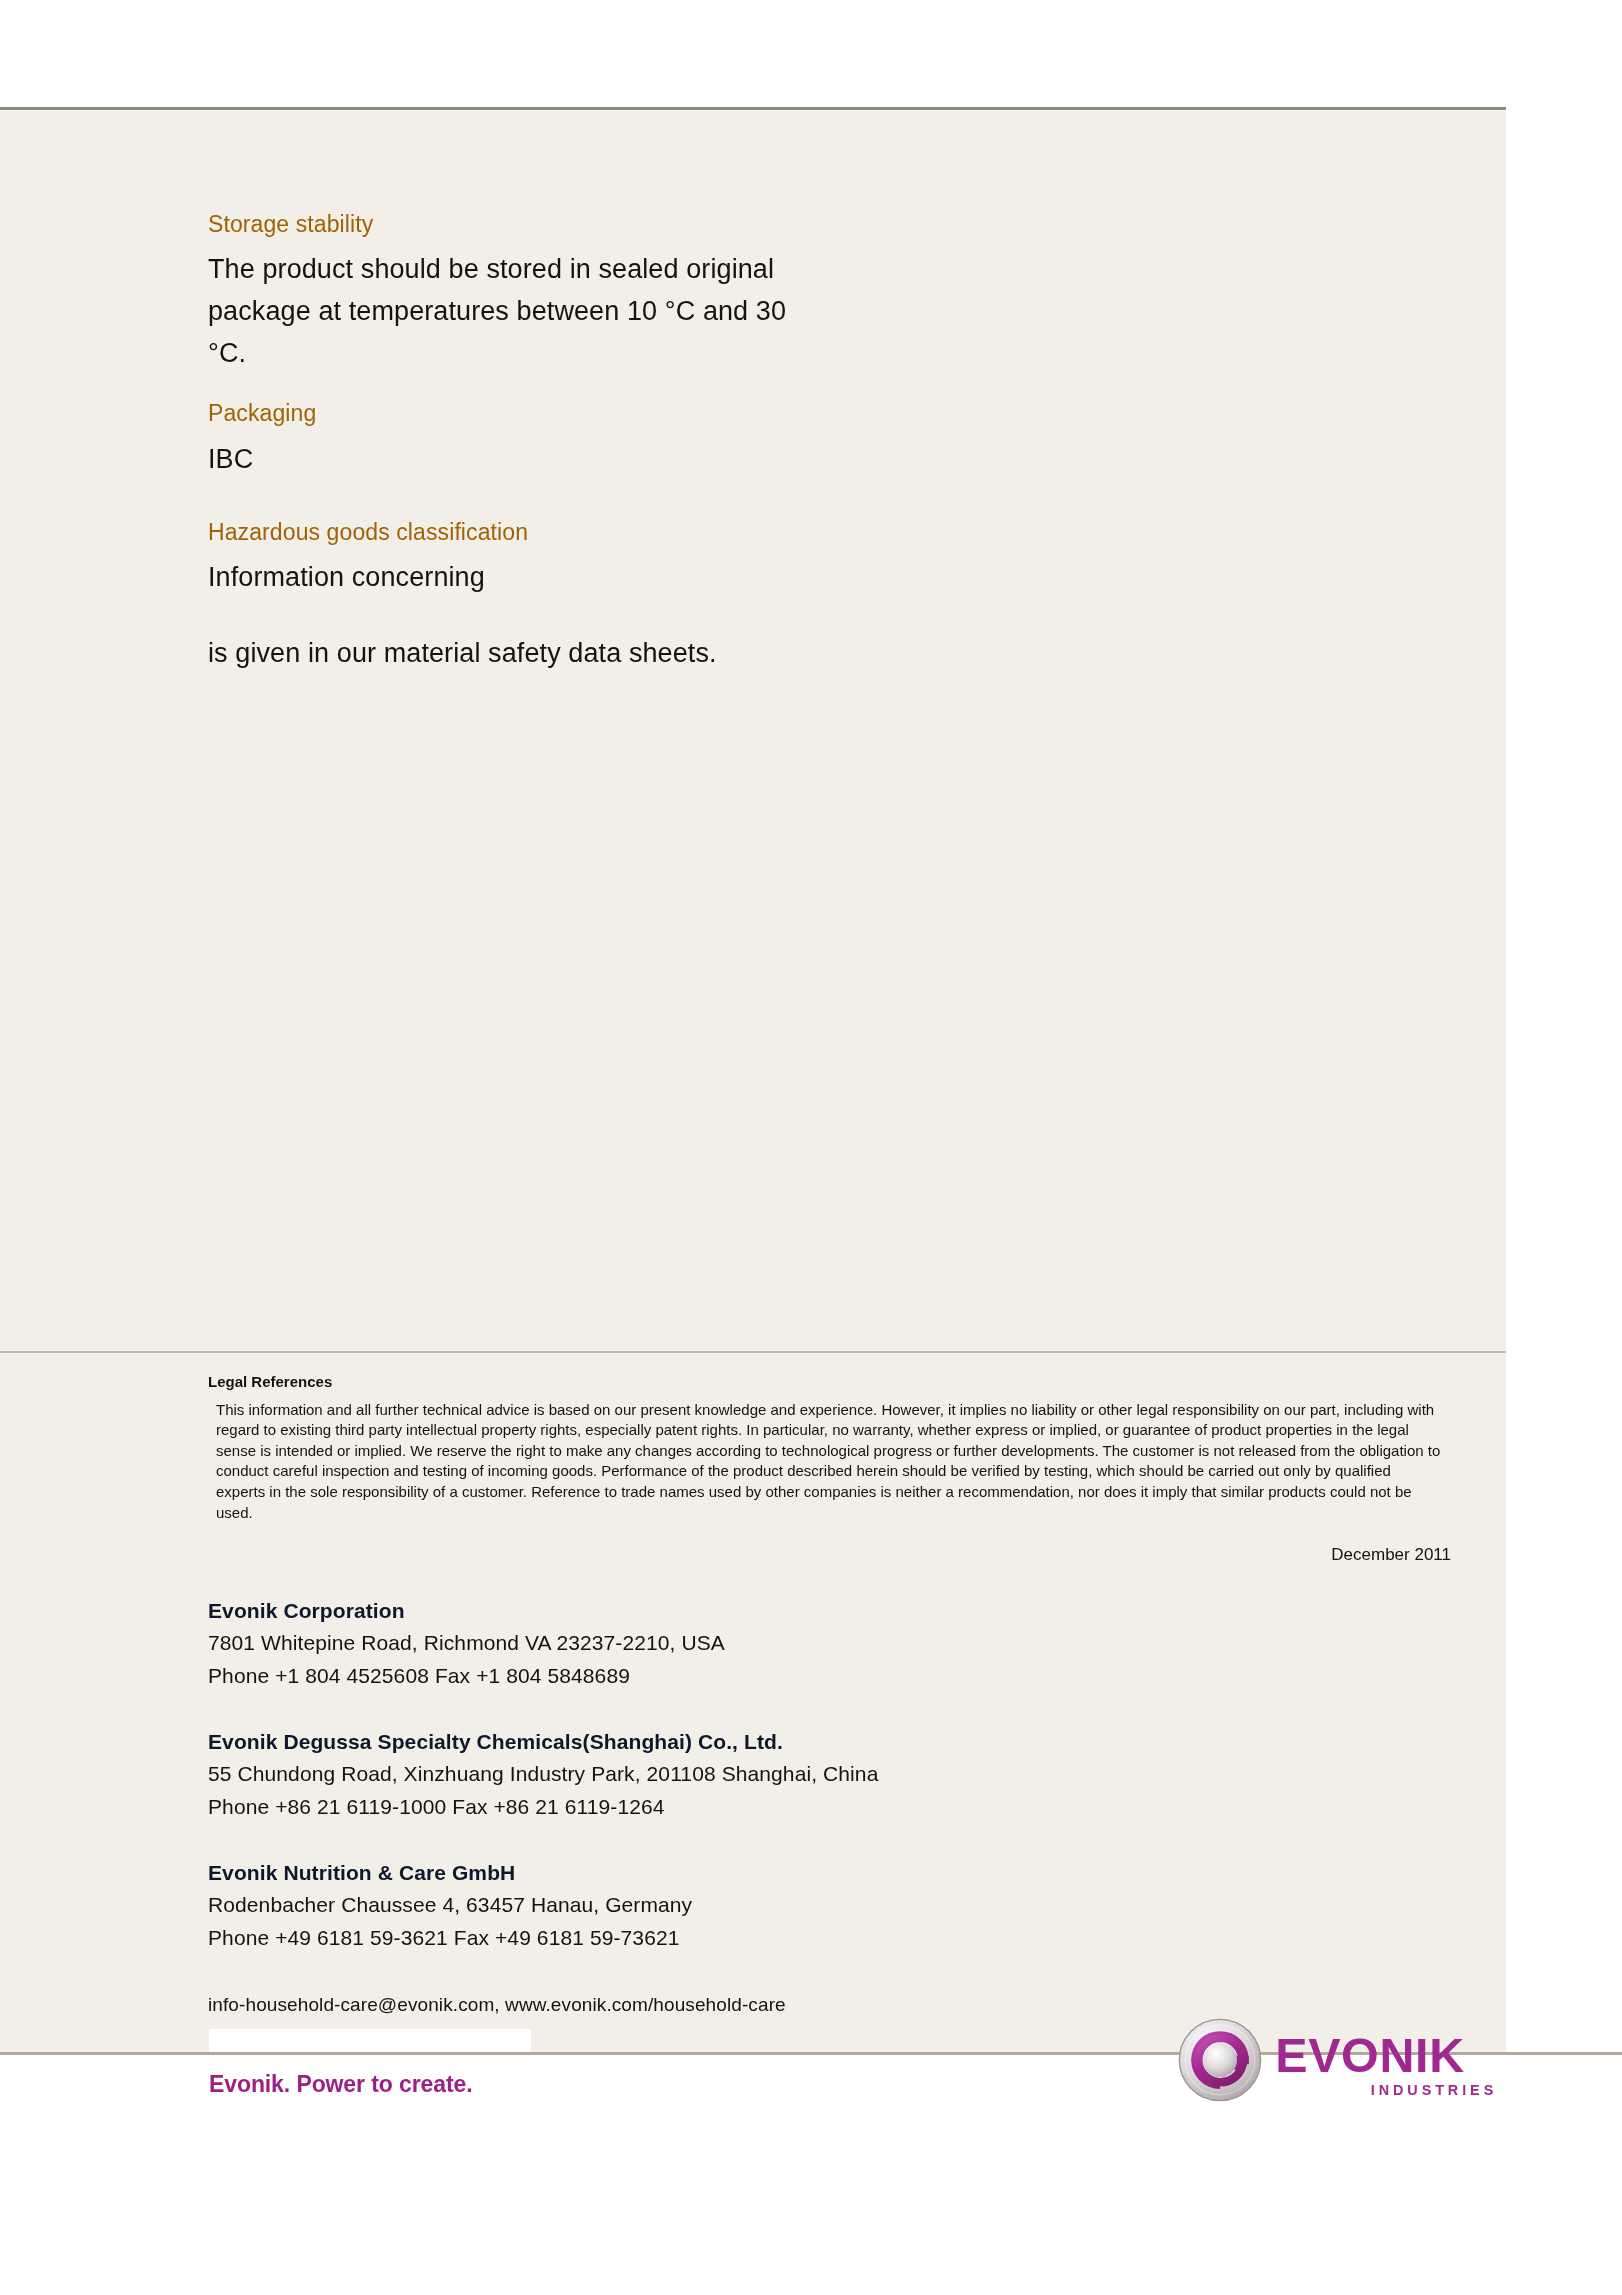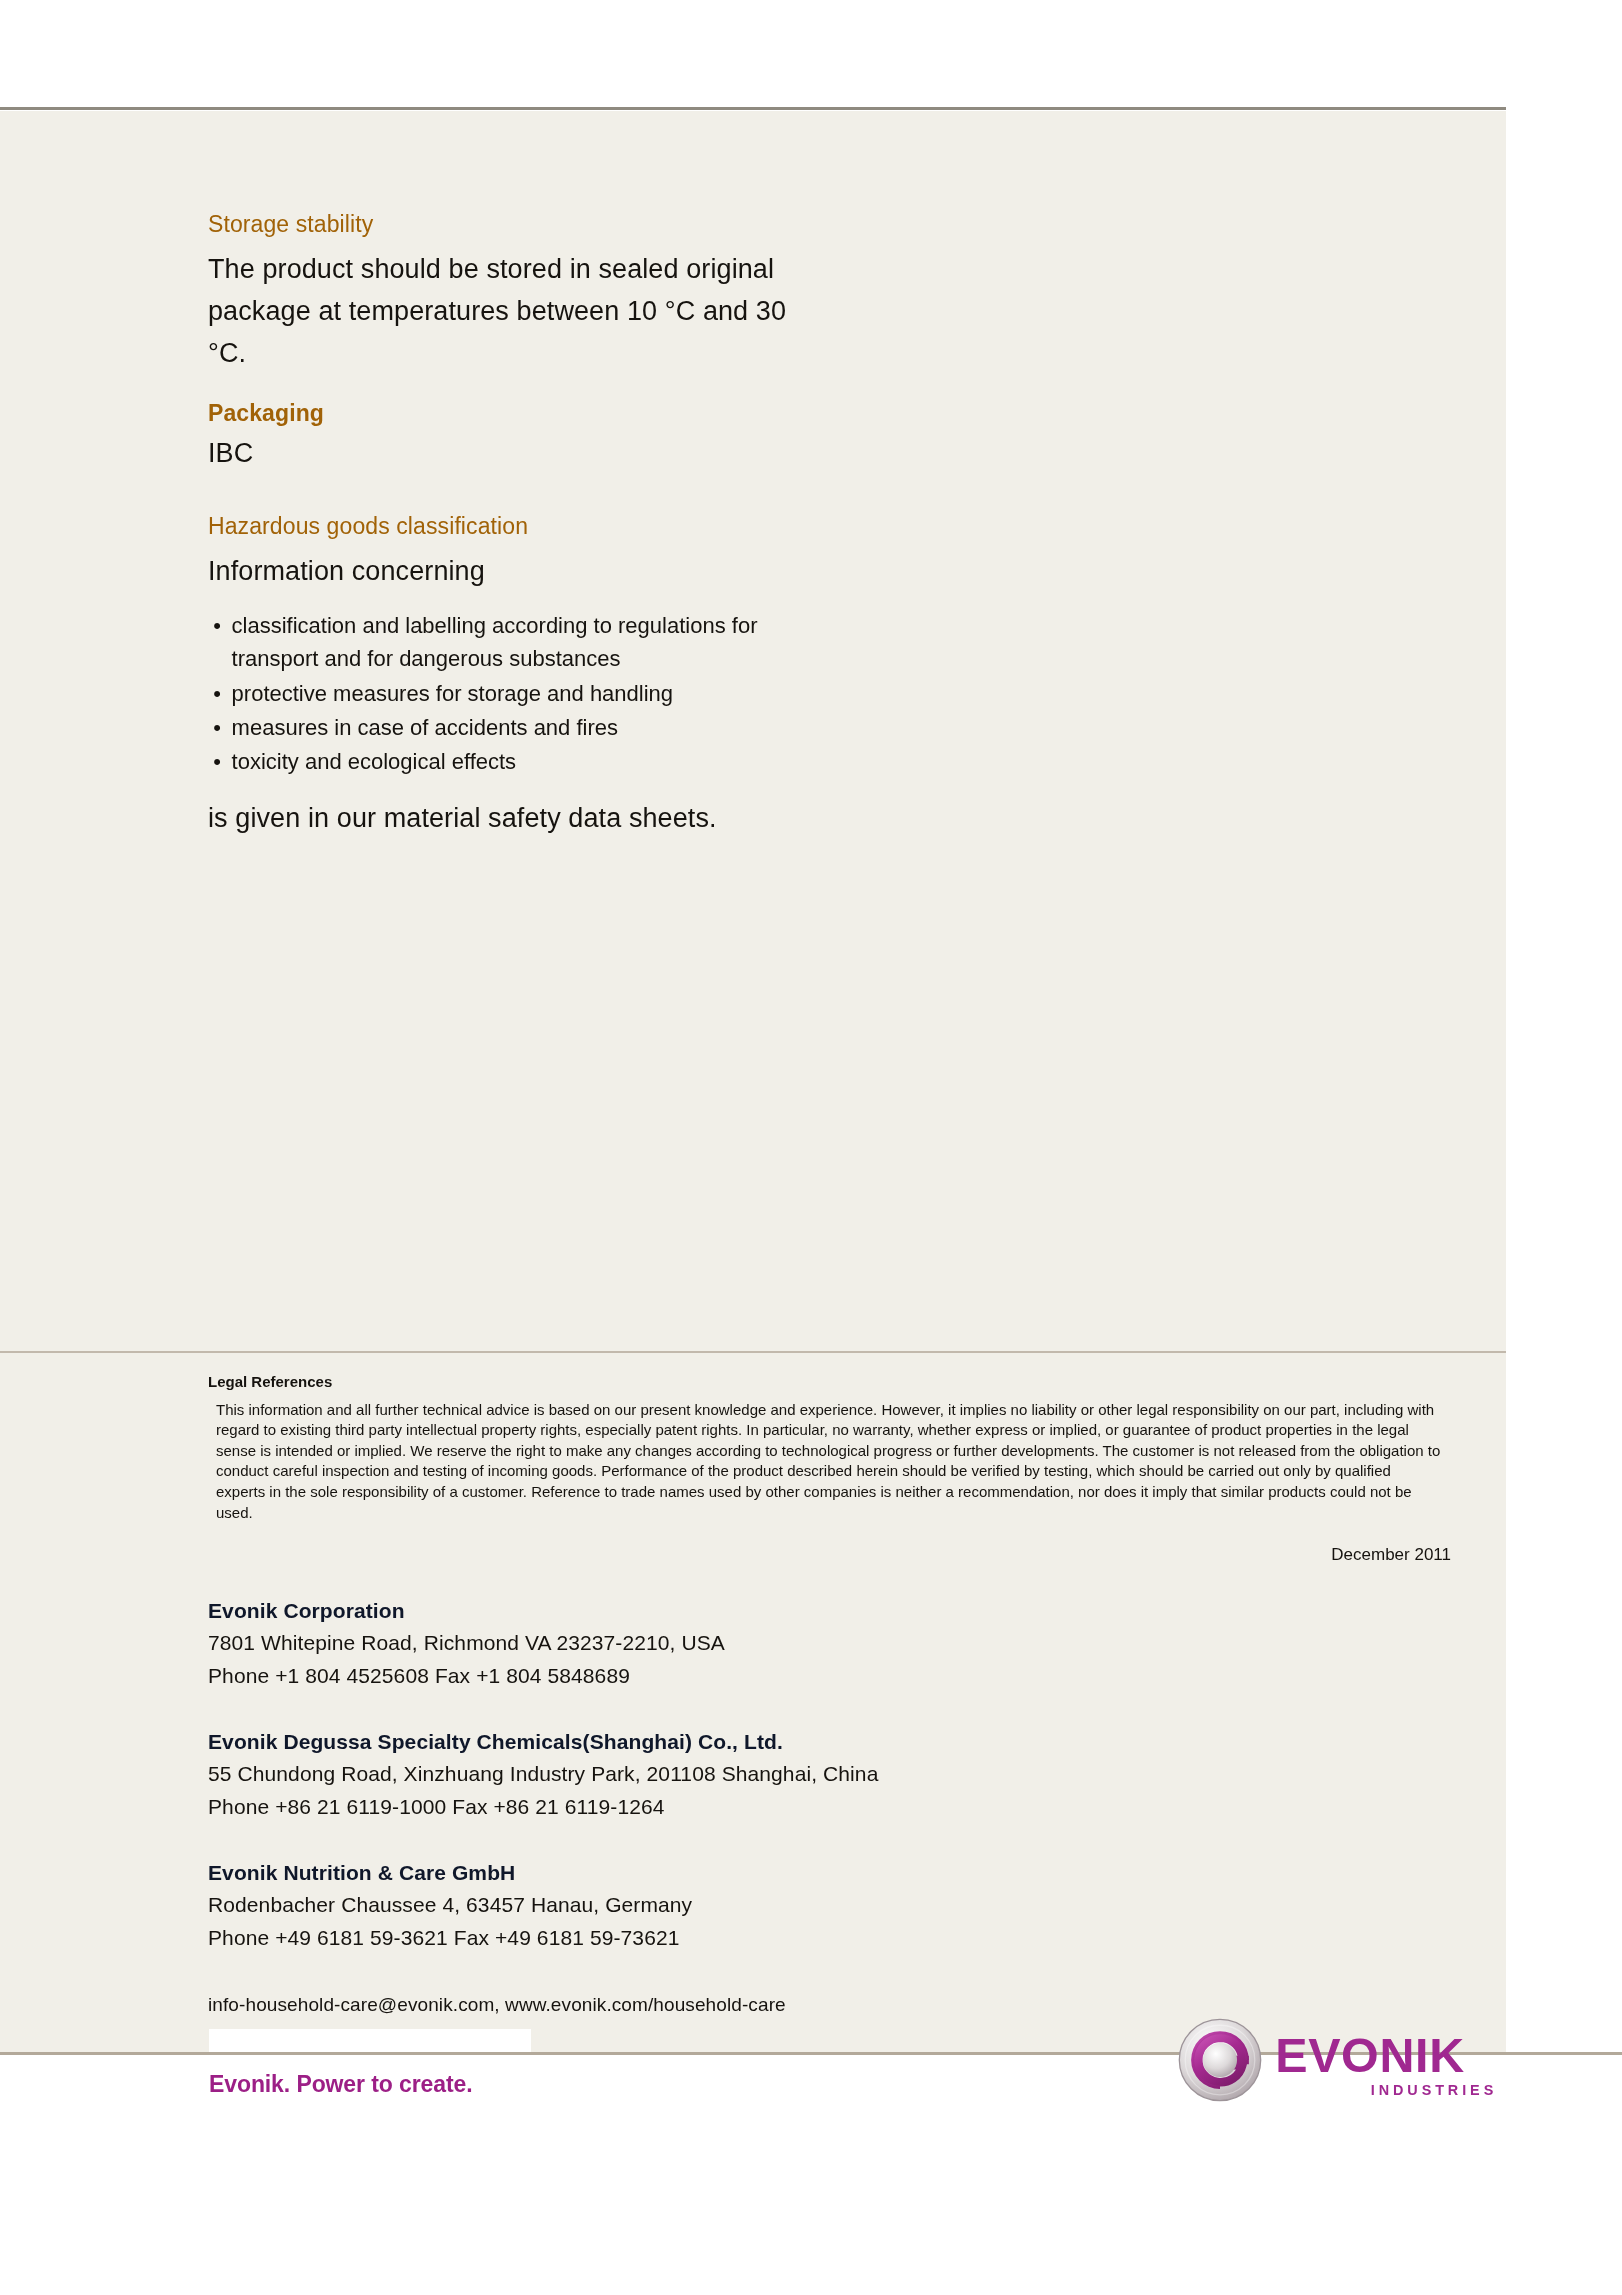--- a/index.html
+++ b/index.html
@@ -49,22 +49,21 @@
 
   h2.section-head {
     margin: 0 0 10.5px 0;
     font-size: 23px;
     font-weight: normal;
     line-height: 1.15;
     color: #a16207;
     letter-spacing: 0.1px;
   }
   h2.section-head.tight {
-    margin-bottom: 6px;
-    font-weight: bold;
+    margin-bottom: 12px;
   }
 
   p.body-text {
     margin: 0;
     font-size: 27px;
     line-height: 42px;
     color: #16130f;
     letter-spacing: 0.1px;
   }
 
@@ -250,26 +249,20 @@
     <h2 class="section-head tight">Packaging</h2>
     <p class="body-text">IBC</p>
 
     <div class="gap-lg"></div>
 
     <h2 class="section-head">Hazardous goods classification</h2>
     <p class="body-text">Information concerning</p>
 
     <div class="gap-sm"></div>
 
-    <ul class="bullets">
-      <li>classification and labelling according to regulations for transport and for dangerous substances</li>
-      <li>protective measures for storage and handling</li>
-      <li>measures in case of accidents and fires</li>
-      <li>toxicity and ecological effects</li>
-    </ul>
 
     <div class="gap-sm"></div>
 
     <p class="body-text">is given in our material safety data sheets.</p>
   </div>
 
   <div class="legal-rule"></div>
 
   <div class="legal-block">
     <p class="legal-title">Legal References</p>

